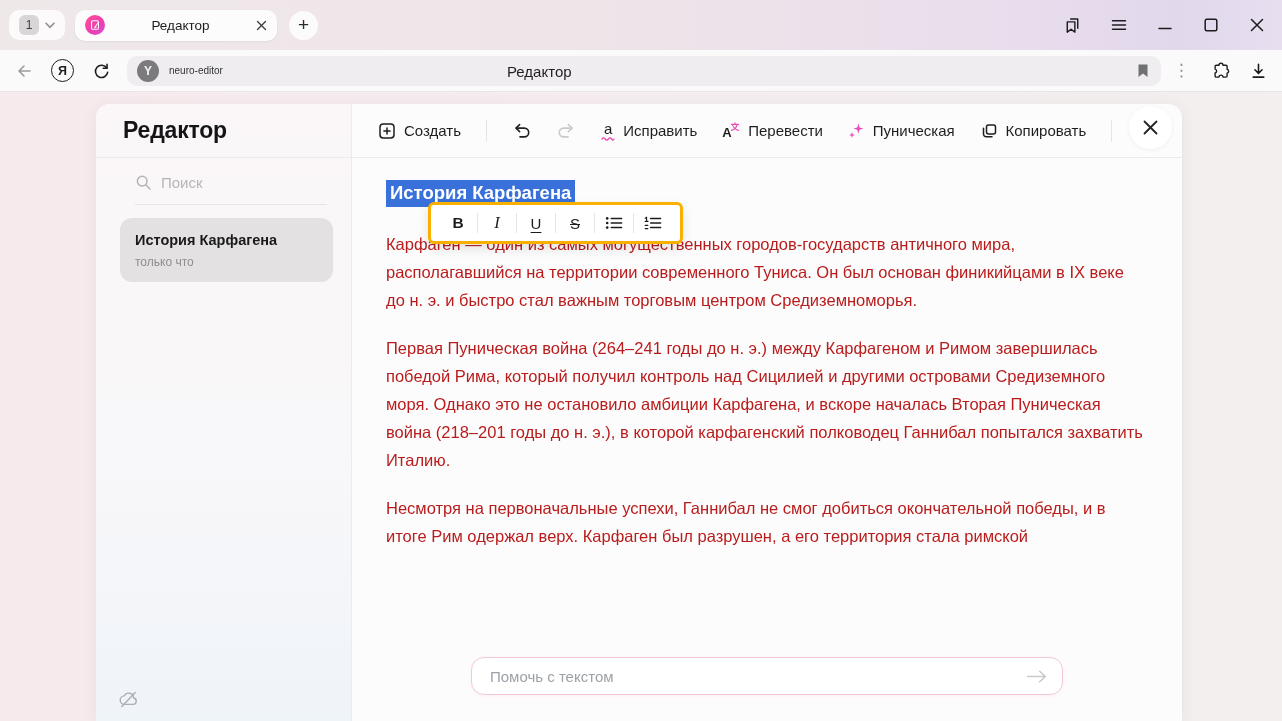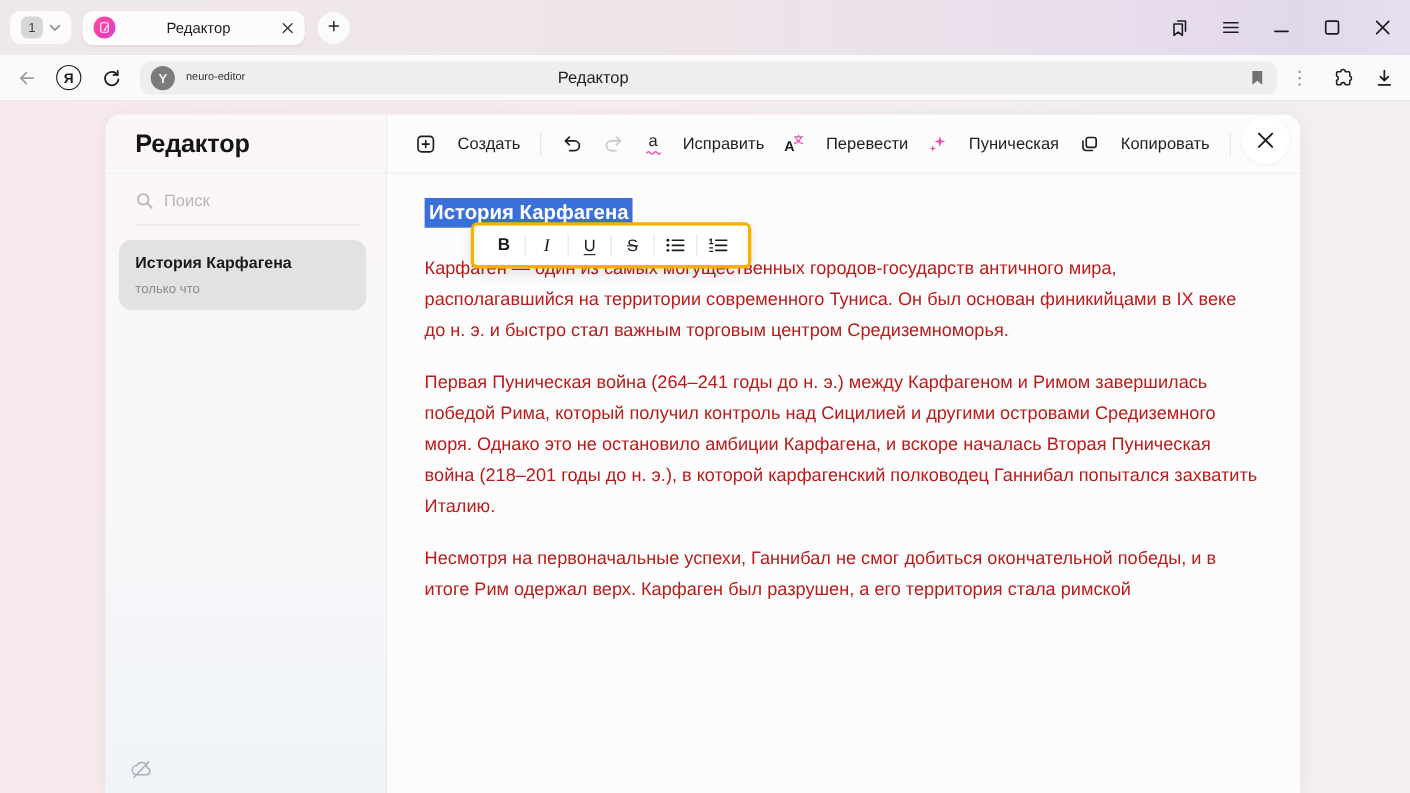--- a/index.html
+++ b/index.html
@@ -50,30 +50,30 @@
     background:#ffffff; display:flex; align-items:center; justify-content:center; cursor:pointer;
     box-shadow:0 1px 5px rgba(0,0,0,.05); }
 
   .sb-header { grid-column:1; grid-row:1; border-bottom:1px solid #eceaeb; border-right:1px solid #eceaeb;
     display:flex; align-items:center; padding-left:27px;
     background:linear-gradient(180deg,#fbf6f7,#faf7f8); }
   .sb-header h1 { font-size:23px; font-weight:800; color:#151517; letter-spacing:-.2px; }
 
   .toolbar { grid-column:2; grid-row:1; border-bottom:1px solid #eceaeb; display:flex; align-items:center;
     justify-content:space-between; padding:0 24px 0 26px; }
-  .tb-btn { display:flex; align-items:center; gap:20px; font-size:15px; color:#1e1e20; cursor:pointer; white-space:nowrap; }
+  .tb-btn { display:flex; align-items:center; gap:8px; font-size:15px; color:#1e1e20; cursor:pointer; white-space:nowrap; }
   .tb-sep { width:1px; height:22px; background:#e7e4e6; }
   .fix-ic { display:flex; flex-direction:column; align-items:center; line-height:1; }
   .fix-a { font-size:15px; color:#1e1e20; }
   .tr-ic { position:relative; width:18px; height:18px; }
   .tr-a { position:absolute; left:0; bottom:0; font-size:13px; font-weight:600; color:#1e1e20; }
 
   
   .sb-body { grid-column:1; grid-row:2; position:relative; border-right:1px solid #eceaeb;
-    background:linear-gradient(180deg,#fbf7f8 0%,#f8f7f9 55%,#eff4f9 100%); }
+    background:linear-gradient(180deg,#fbf7f8 0%,#f8f7f9 55%,#eff4f9 100%);padding-left:12px; }
   .search-row { display:flex; align-items:center; gap:9px; margin:16px 24px 0 27px; padding-bottom:13px;
     border-bottom:1px solid #e8e5e7; cursor:text; }
   .search-row input { border:none; outline:none; background:transparent; font-size:15px; color:#3a3a3c; width:150px;
     font-family:"Liberation Sans",sans-serif; }
   .search-row input::placeholder { color:#b7b5b7; }
   .doc-item { margin:13px 18px 0 12px; background:#e3e1e2; border-radius:12px; padding:14px 15px 13px; cursor:pointer; }
   .doc-item-title { font-size:14.5px; font-weight:700; color:#1a1a1c; display:block; }
   .doc-item-time { font-size:12px; color:#8f8d8f; display:block; margin-top:7px; }
   .cloud-off { position:absolute; left:21px; bottom:11px; cursor:pointer; }
 
@@ -292,20 +292,26 @@
             <path d="M6.6 2.4 H16.6 M6.6 7 H16.6 M6.6 11.6 H16.6" stroke="#1c1c1e" stroke-width="1.5" stroke-linecap="round"></path>
           </svg>
         </span>
       </div>
 
       <p>Карфаген — один из самых могущественных городов-государств античного мира, располагавшийся на территории современного Туниса. Он был основан финикийцами в IX веке до н. э. и быстро стал важным торговым центром Средиземноморья.</p>
       <p>Первая Пуническая война (264–241 годы до н. э.) между Карфагеном и Римом завершилась победой Рима, который получил контроль над Сицилией и другими островами Средиземного моря. Однако это не остановило амбиции Карфагена, и вскоре началась Вторая Пуническая война (218–201 годы до н. э.), в которой карфагенский полководец Ганнибал попытался захватить Италию.</p>
       <p>Несмотря на первоначальные успехи, Ганнибал не смог добиться окончательной победы, и в итоге Рим одержал верх. Карфаген был разрушен, а его территория стала римской</p>
 
       <div class="prompt-layer">
+        <div class="prompt-box">
+          <input type="text" placeholder="Помочь с текстом" style="">
+          <svg class="send-btn" width="23" height="15" viewBox="0 0 22 14">
+            <path d="M2.5 7 H19 M14 2 L19.5 7 L14 12" fill="none" stroke="#c7c9cb" stroke-width="1.5" stroke-linecap="round" stroke-linejoin="round"></path>
+          </svg>
+        </div>
       </div>
     </div>
 
   </div>
 
   <button class="overlay-close">
     <svg width="17" height="17" viewBox="0 0 17 17">
       <path d="M2.5 2.5 L14.5 14.5 M14.5 2.5 L2.5 14.5" stroke="#222224" stroke-width="1.8" stroke-linecap="round"></path>
     </svg>
   </button>

